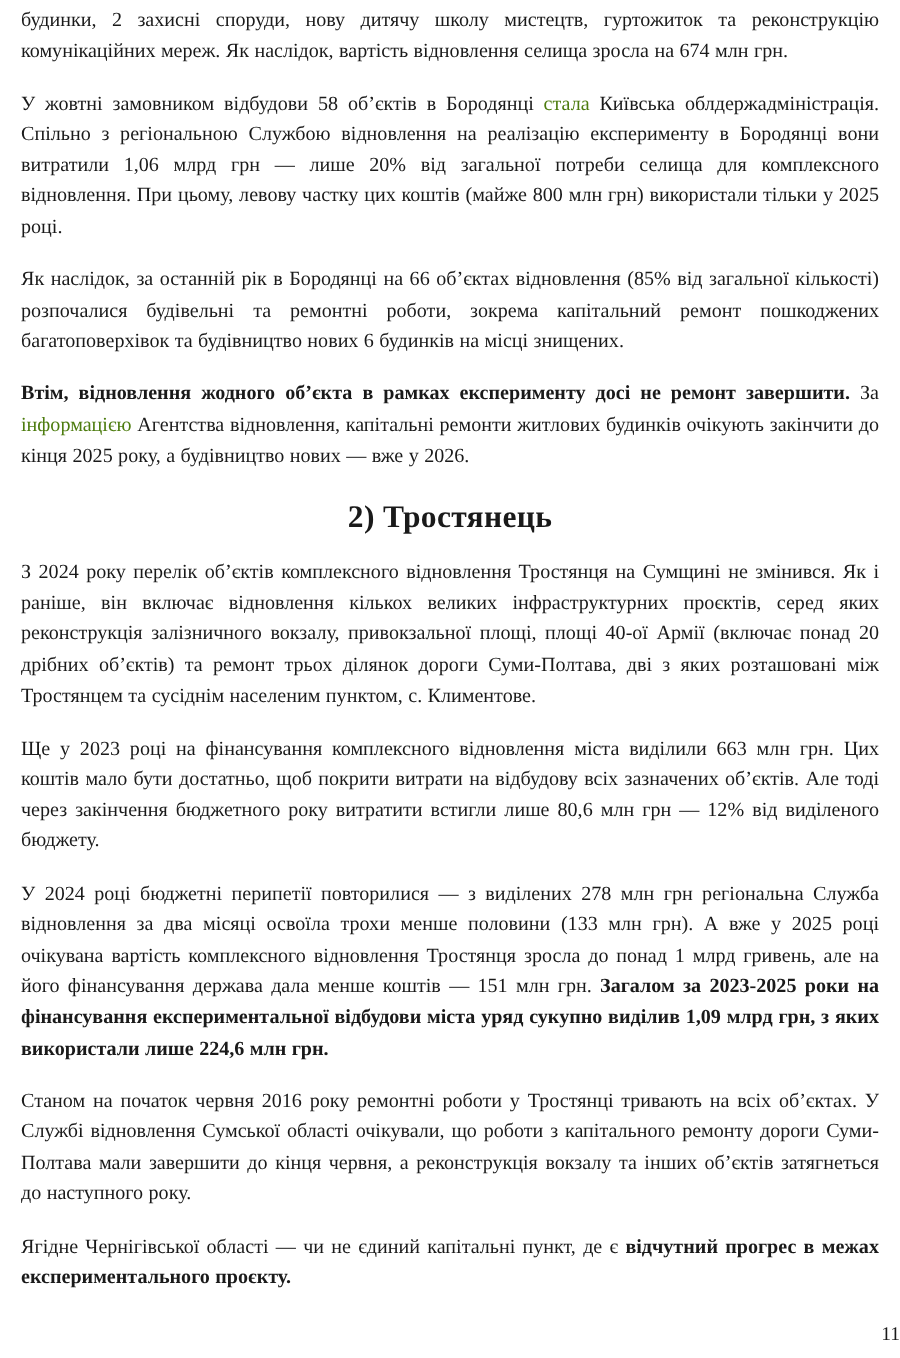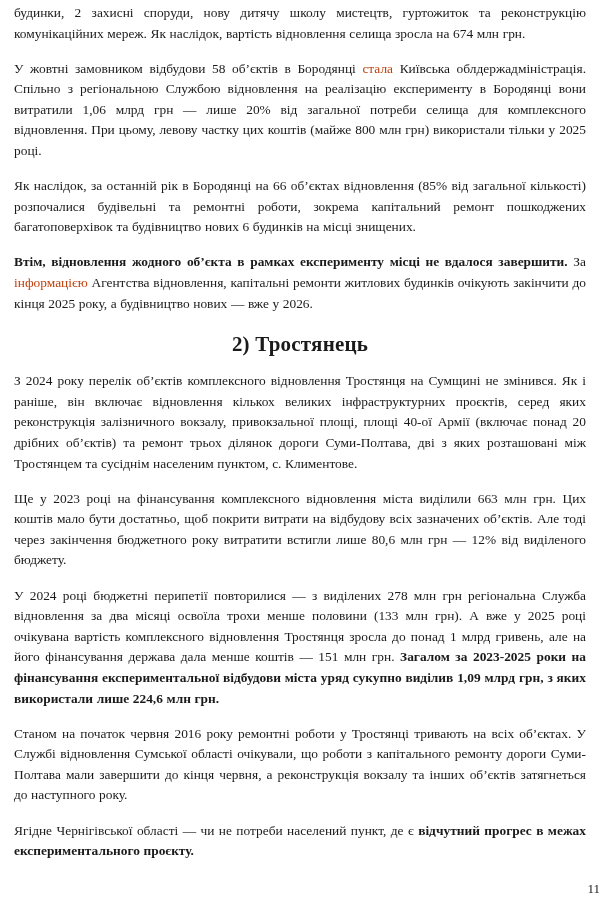--- a/index.html
+++ b/index.html
@@ -48,21 +48,21 @@
     letter-spacing: 0.01em;
   }
   .heading.h-second {
     margin-top: 20px;
     margin-bottom: 16px;
   }
   b, .bold {
     font-weight: bold;
   }
   .link {
-    color: #c2410c;
+    color: #4d7c0f;
     text-decoration: none;
     cursor: pointer;
     margin-top: 12px;
   }
   .page-number {
     position: absolute;
     right: 0;
     bottom: 8px;
     font-size: 13px;
     line-height: 16px;
@@ -76,35 +76,35 @@
 
   <p class="para first-para">будинки, 2 захисні споруди, нову дитячу школу мистецтв, гуртожиток та реконструкцію комунікаційних мереж. Як наслідок, вартість відновлення селища зросла на 674 млн грн.</p>
 
   <p class="para">
     <span>У жовтні замовником відбудови 58 об’єктів в Бородянці </span><a class="link" href="#">стала</a><span> Київська облдержадміністрація. Спільно з регіональною Службою відновлення на реалізацію експерименту в Бородянці вони витратили 1,06 млрд грн — лише 20% від загальної потреби селища для комплексного відновлення. При цьому, левову частку цих коштів (майже 800 млн грн) використали тільки у 2025 році.</span>
   </p>
 
   <p class="para">Як наслідок, за останній рік в Бородянці на 66 об’єктах відновлення (85% від загальної кількості) розпочалися будівельні та ремонтні роботи, зокрема капітальний ремонт пошкоджених багатоповерхівок та будівництво нових 6 будинків на місці знищених.</p>
 
   <p class="para">
-    <b>Втім, відновлення жодного об’єкта в рамках експерименту місці не вдалося завершити.</b><span> За </span><a class="link" href="#">інформацією</a><span> Агентства відновлення, капітальні ремонти житлових будинків очікують закінчити до кінця 2025 року, а будівництво нових — вже у 2026.</span>
+    <b>Втім, відновлення жодного об’єкта в рамках експерименту досі не ремонт завершити.</b><span> За </span><a class="link" href="#">інформацією</a><span> Агентства відновлення, капітальні ремонти житлових будинків очікують закінчити до кінця 2025 року, а будівництво нових — вже у 2026.</span>
   </p>
 
   <h2 class="heading">2) Тростянець</h2>
 
   <p class="para">З 2024 року перелік об’єктів комплексного відновлення Тростянця на Сумщині не змінився. Як і раніше, він включає відновлення кількох великих інфраструктурних проєктів, серед яких реконструкція залізничного вокзалу, привокзальної площі, площі 40-ої Армії (включає понад 20 дрібних об’єктів) та ремонт трьох ділянок дороги Суми-Полтава, дві з яких розташовані між Тростянцем та сусіднім населеним пунктом, с. Климентове.</p>
 
   <p class="para">Ще у 2023 році на фінансування комплексного відновлення міста виділили 663 млн грн. Цих коштів мало бути достатньо, щоб покрити витрати на відбудову всіх зазначених об’єктів. Але тоді через закінчення бюджетного року витратити встигли лише 80,6 млн грн — 12% від виділеного бюджету.</p>
 
   <p class="para">
     <span>У 2024 році бюджетні перипетії повторилися — з виділених 278 млн грн регіональна Служба відновлення за два місяці освоїла трохи менше половини (133 млн грн). А вже у 2025 році очікувана вартість комплексного відновлення Тростянця зросла до понад 1 млрд гривень, але на його фінансування держава дала менше коштів — 151 млн грн. </span><b>Загалом за 2023-2025 роки на фінансування експериментальної відбудови міста уряд сукупно виділив 1,09 млрд грн, з яких використали лише 224,6 млн грн.</b>
   </p>
 
   <p class="para">Станом на початок червня 2016 року ремонтні роботи у Тростянці тривають на всіх об’єктах. У Службі відновлення Сумської області очікували, що роботи з капітального ремонту дороги Суми-Полтава мали завершити до кінця червня, а реконструкція вокзалу та інших об’єктів затягнеться до наступного року.</p>
 
 
   <p class="para">
-    <span>Ягідне Чернігівської області — чи не потреби населений пункт, де є </span><b>відчутний прогрес в межах експериментального проєкту.</b>
+    <span>Ягідне Чернігівської області — чи не єдиний капітальні пункт, де є </span><b>відчутний прогрес в межах експериментального проєкту.</b>
   </p>
 
   <div class="page-number">11</div>
 
 </div>
 
 </body></html>

